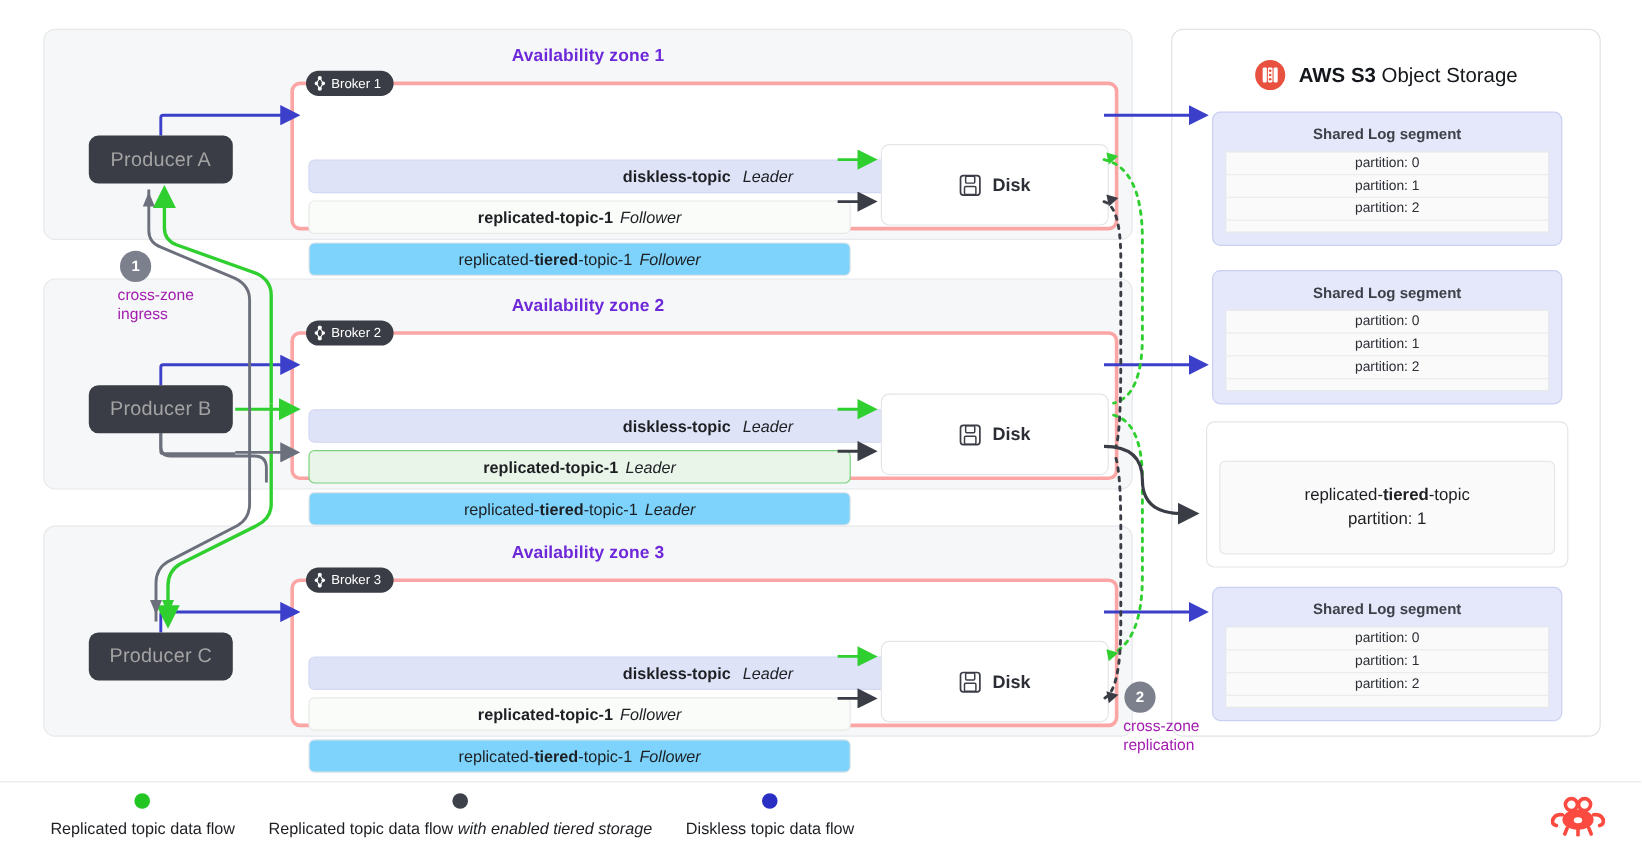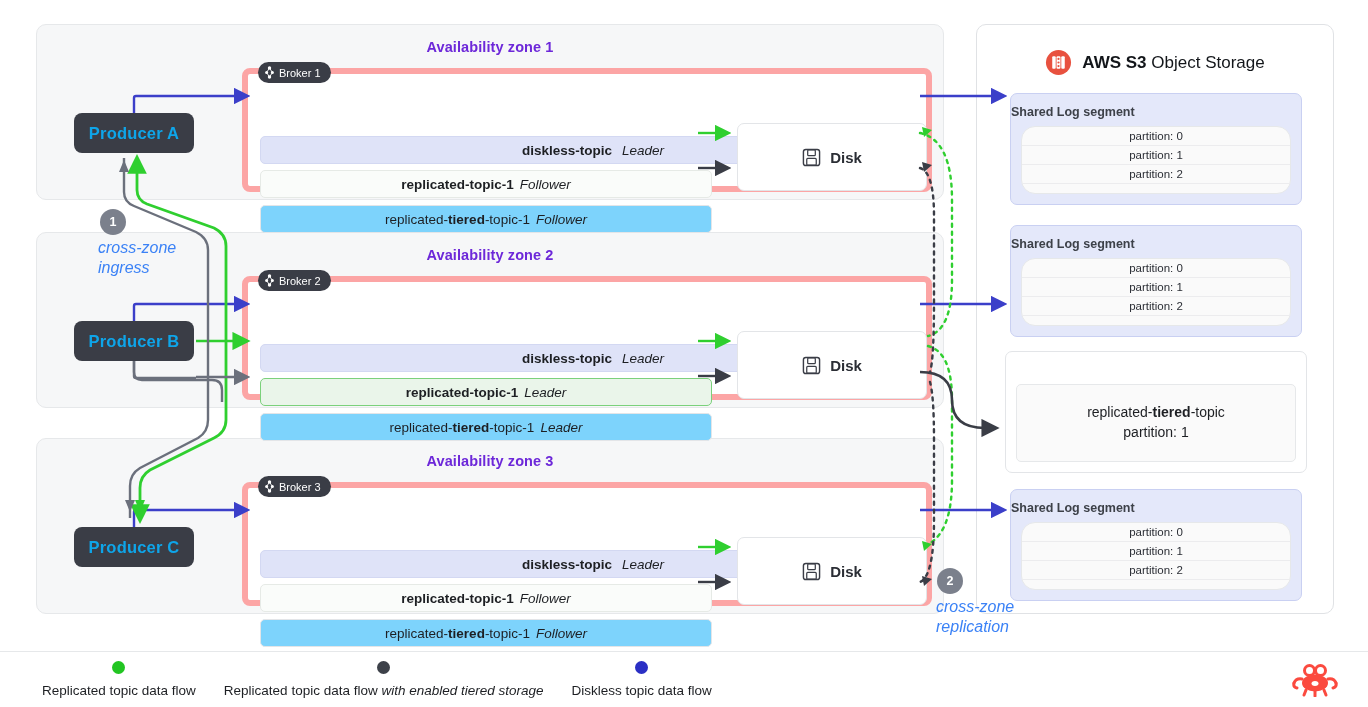--- a/index.html
+++ b/index.html
@@ -25,21 +25,21 @@
     position: absolute; top: 14px; left: 0; width: 100%;
     text-align: center;
     font-size: 14.5px; font-weight: bold; color: #6d28d9;
     letter-spacing: .1px;
   }
 
   
   .broker {
     position: absolute;
     background: #ffffff;
-    border: 6px solid #fca5a5;
+    border: 3px solid #fca5a5;
     border-radius: 8px;
     z-index: 2;
   }
   .broker-badge {
     position: absolute; top: -12px; left: 10px;
     background: #3a3d46; color: #ffffff;
     border-radius: 11px;
     height: 21px; padding: 0 10px 0 7px;
     display: flex; align-items: center; gap: 5px;
     font-size: 11px; font-weight: normal;
@@ -68,40 +68,40 @@
   .disk {
     position: absolute;
     background: #ffffff; border: 1px solid #e3e5e8; border-radius: 7px;
     display: flex; align-items: center; justify-content: center; gap: 9px;
     font-size: 15px; font-weight: bold; color: #2b2e35;
   }
 
   
   .producer {
     position: absolute;
-    background: #3a3d46; color: #0ea5e9;
+    background: #3a3d46; color: #a3a3a3;
     border-radius: 8px;
     display: flex; align-items: center; justify-content: center;
-    font-size: 16.5px; font-weight: bold;
+    font-size: 16.5px; font-weight: normal;
     z-index: 5;
     letter-spacing: .2px;
   }
 
   
   .step {
     position: absolute;
     width: 26px; height: 26px; border-radius: 50%;
     background: #7b808c; color: #ffffff;
     display: flex; align-items: center; justify-content: center;
     font-size: 12.5px; font-weight: bold;
     z-index: 6;
   }
   .step-label {
     position: absolute;
-    font-size: 16px; font-style: italic; color: #3b82f6;
+    font-size: 13px; color: #a21caf;
     line-height: 1.25; z-index: 6;
   }
 
   
   .s3-panel {
     position: absolute;
     background: #ffffff; border: 1px solid #e0e2e5; border-radius: 10px;
     z-index: 2;
   }
   .s3-head {
@@ -113,26 +113,26 @@
   .s3-head .b { font-weight: bold; }
 
   .seg {
     position: absolute;
     border-radius: 7px;
     padding-top: 11px;
   }
   .seg.shared { background: #e4e8fa; border: 1px solid #c9d0f2; }
   .seg.remote { background: #ffffff; border: 1px solid #e3e5e8; }
   .seg-title {
-    text-align: left; font-size: 12.5px; font-weight: bold; color: #3d4149;
+    text-align: center; font-size: 12.5px; font-weight: bold; color: #3d4149;
     margin-bottom: 9px;
   }
   .seg-body {
     position: absolute; left: 10px; right: 10px; bottom: 10px;
-    background: #fafafa; border: 1px solid #e6e8ea; border-radius: 14px;
+    background: #fafafa; border: 1px solid #e6e8ea; border-radius: 1px;
     overflow: hidden;
   }
   .part-row {
     height: 19px; display: flex; align-items: center; justify-content: center;
     font-size: 11.5px; color: #2b2e35;
     border-bottom: 1px solid #ececee;
   }
   .part-row:last-child { border-bottom: none; }
   .remote-body {
     position: absolute; left: 10px; right: 10px; top: 32px; bottom: 10px;

